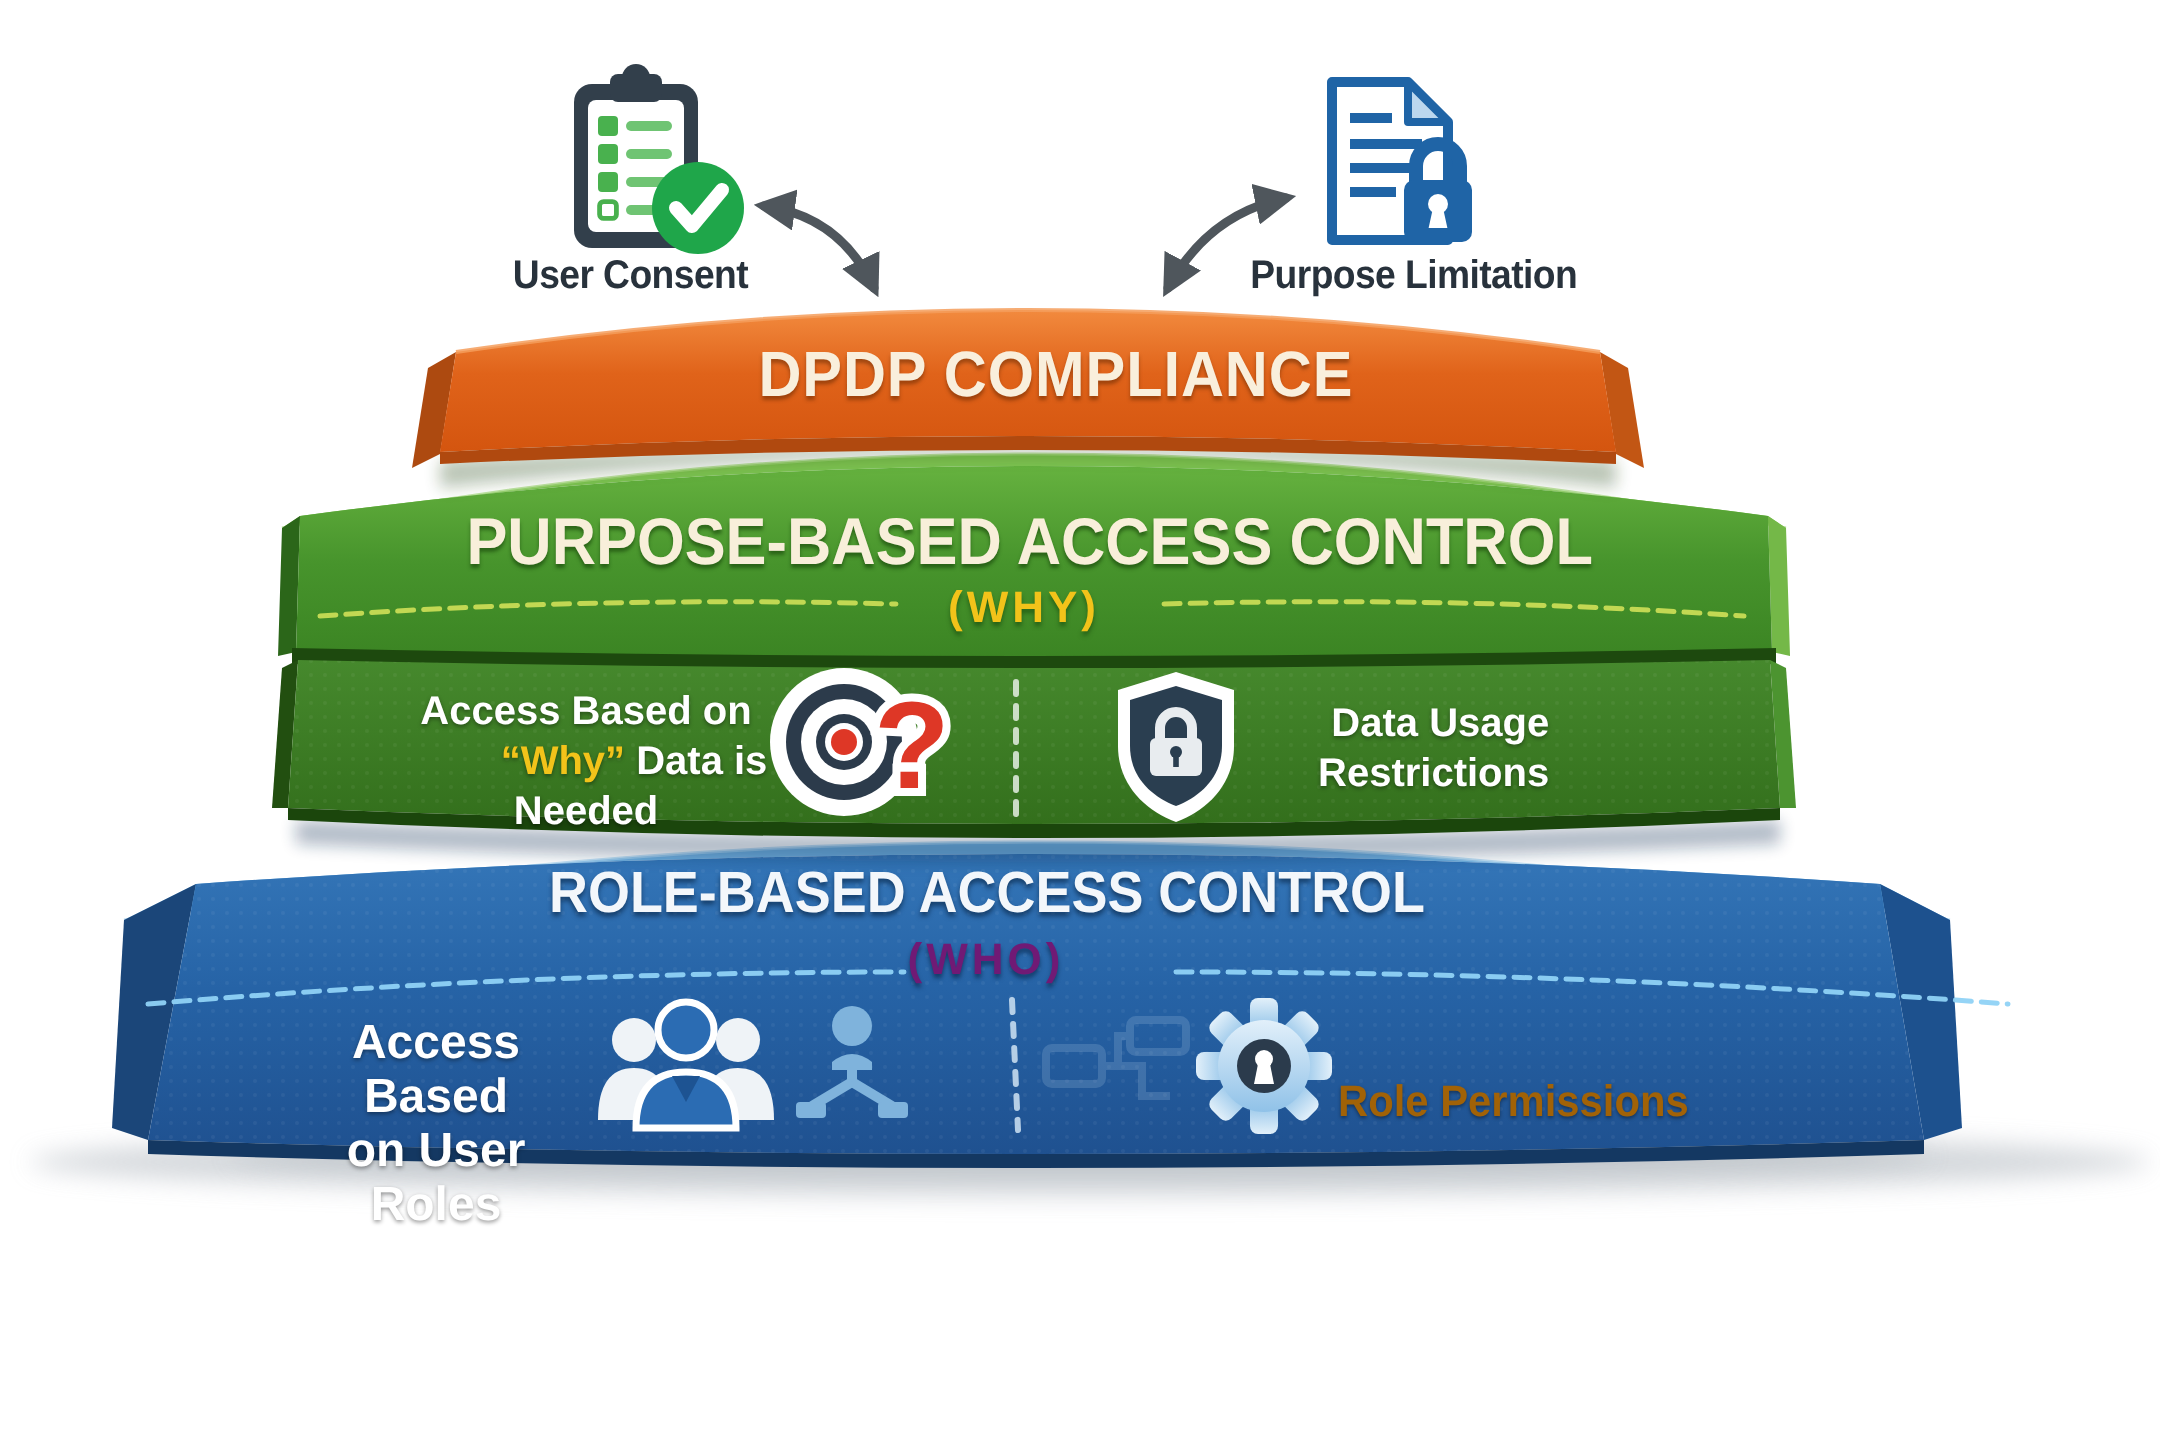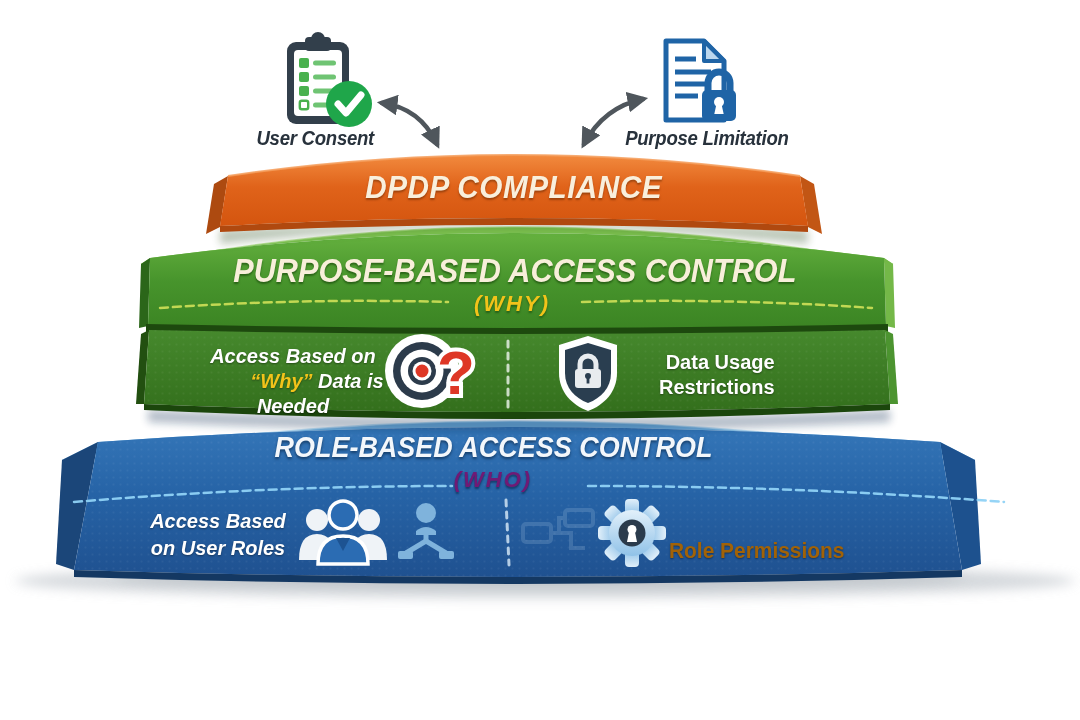--- a/index.html
+++ b/index.html
@@ -1,37 +1,37 @@
 <!DOCTYPE html>
 <html><head>
 <meta charset="utf-8">
 <style>
   html,body{margin:0;padding:0;background:#fff;}
   .stage{position:relative;width:1080px;height:720px;background:#ffffff;overflow:hidden;
          font-family:"Liberation Sans",sans-serif;}
   .abs{position:absolute;}
   .txt{position:absolute;font-weight:bold;margin:0;}
-  .cx{text-align:center;font-style:italic;}
+  .cx{text-align:center;}
   .squeeze{display:inline-block;transform:scaleX(.93);transform-origin:center;white-space:nowrap;}
   .squeezeL{display:inline-block;transform:scaleX(.95);transform-origin:left;white-space:nowrap;}
 
   .top-label{font-size:20px;color:#28323C;letter-spacing:-.3px;}
-  .banner-title{left:254px;top:169px;width:520px;font-size:32px;color:#F9EFDC;
+  .banner-title{left:268px;top:169px;width:520px;font-size:32px;color:#F9EFDC;
                 text-shadow:0 2px 2px rgba(96,38,0,.5);letter-spacing:.5px;}
   .purpose-title{left:212px;top:252px;width:600px;font-size:33px;color:#F8EFDA;
                  text-shadow:0 2px 2px rgba(16,58,6,.55);}
   .purpose-sub{left:212px;top:291px;width:600px;font-size:22px;color:#F2C31A;
                text-shadow:0 2px 2px rgba(16,58,6,.5);letter-spacing:2px;text-align:center;}
   .row-txt{color:#fff;font-size:20px;line-height:25px;text-shadow:0 1px 2px rgba(0,0,0,.4);}
   .hl{color:#F2C31A;margin-left:48px;}
   .role-title{left:191px;top:431px;width:604px;font-size:29px;color:#F3F7FB;
               text-shadow:0 2px 3px rgba(4,28,56,.6);}
   .role-sub{left:191px;top:467px;width:604px;font-size:22px;color:#701a75;
             text-shadow:0 2px 2px rgba(4,28,56,.55);letter-spacing:2px;}
-  .r-row{font-size:20px;line-height:27px;}
+  .r-row{font-size:24px;line-height:27px;}
   svg{display:block;}
 </style>
 </head>
 <body>
 
 <div class="stage">
 
   <svg class="abs" style="left:0;top:0" width="1080" height="720" viewBox="0 0 1080 720">
     <defs>
       <linearGradient id="gOrange" x1="0" y1="0" x2="0" y2="1">

